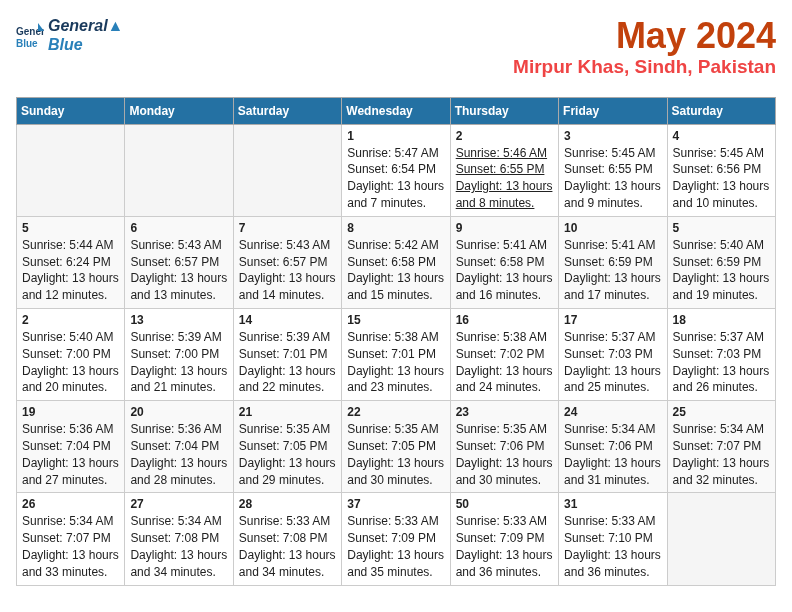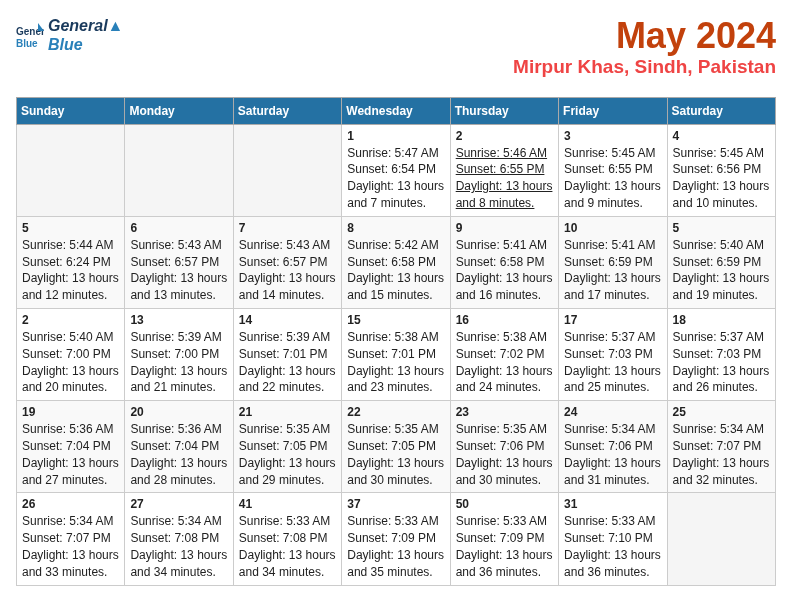--- a/index.html
+++ b/index.html
@@ -306,21 +306,21 @@
 and 33 minutes.</div>
         </td>
         <td>
           <span class="day-num">27</span>
           <div class="day-info" style="white-space: pre-line;">Sunrise: 5:34 AM
 Sunset: 7:08 PM
 Daylight: 13 hours
 and 34 minutes.</div>
         </td>
         <td>
-          <span class="day-num">41</span>
+          <span class="day-num">28</span>
           <div class="day-info" style="white-space: pre-line;">Sunrise: 5:33 AM
 Sunset: 7:08 PM
 Daylight: 13 hours
 and 34 minutes.</div>
         </td>
         <td>
           <span class="day-num">37</span>
           <div class="day-info" style="white-space: pre-line;">Sunrise: 5:33 AM
 Sunset: 7:09 PM
 Daylight: 13 hours

